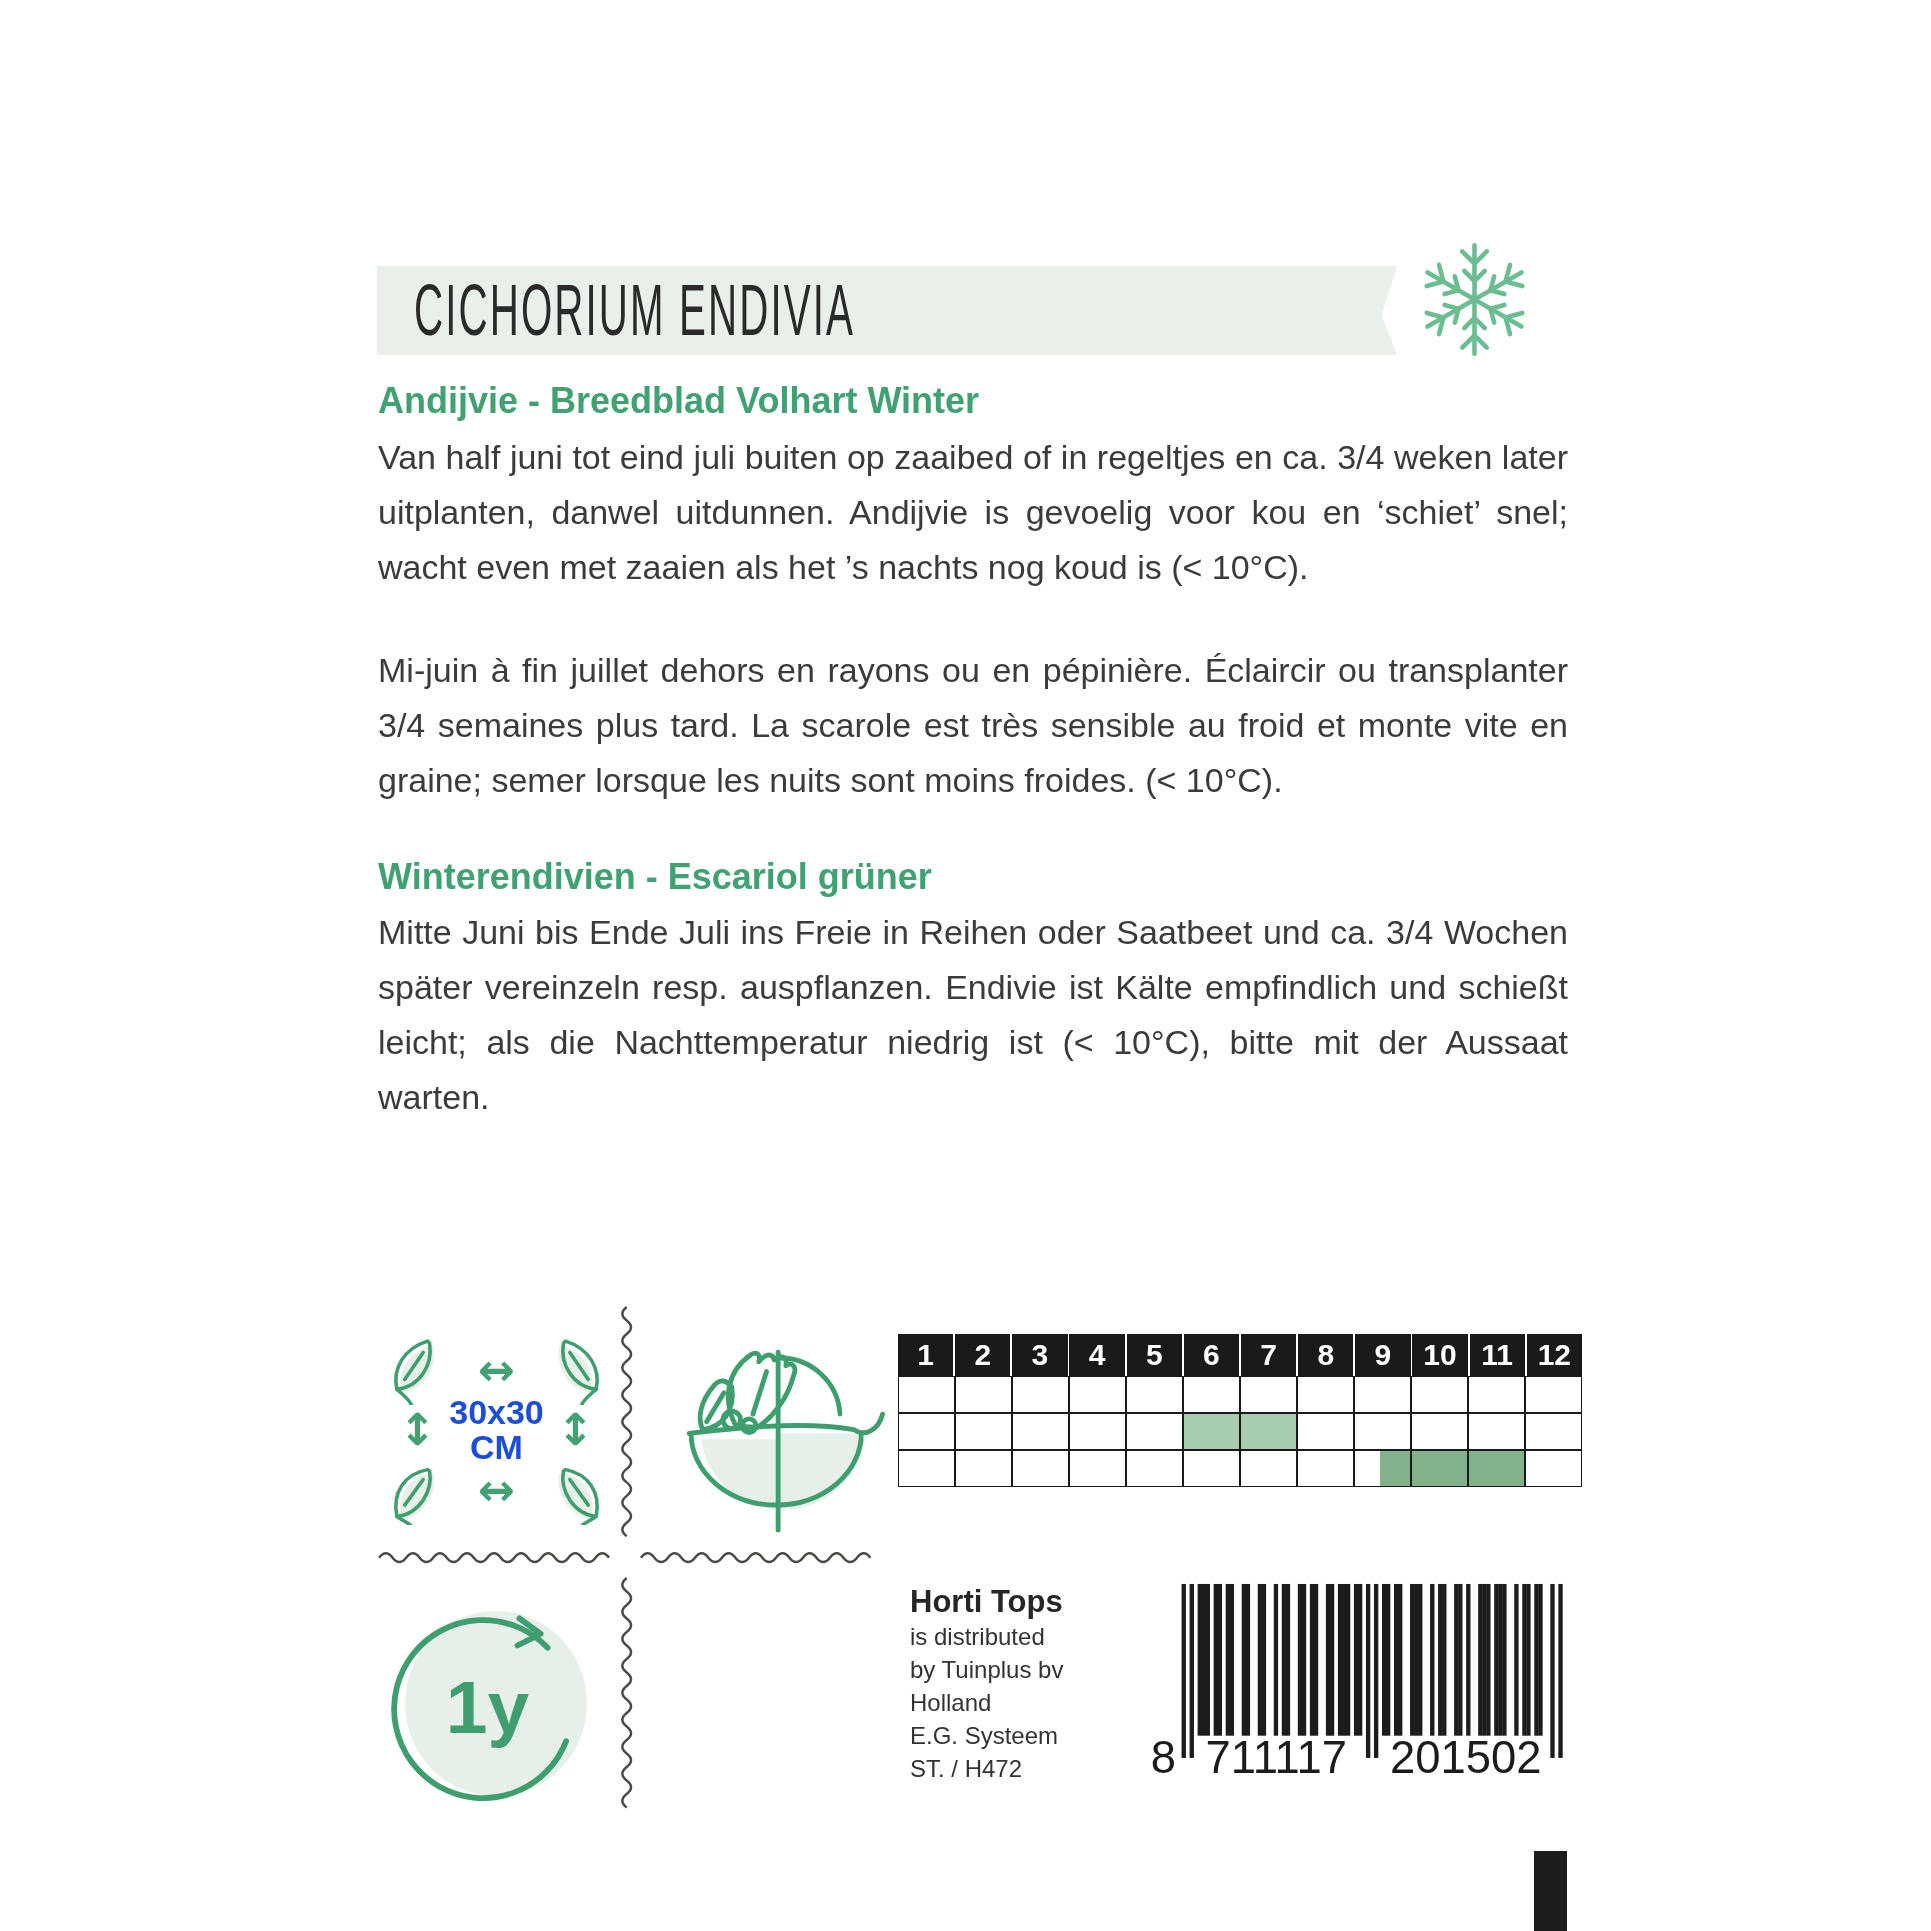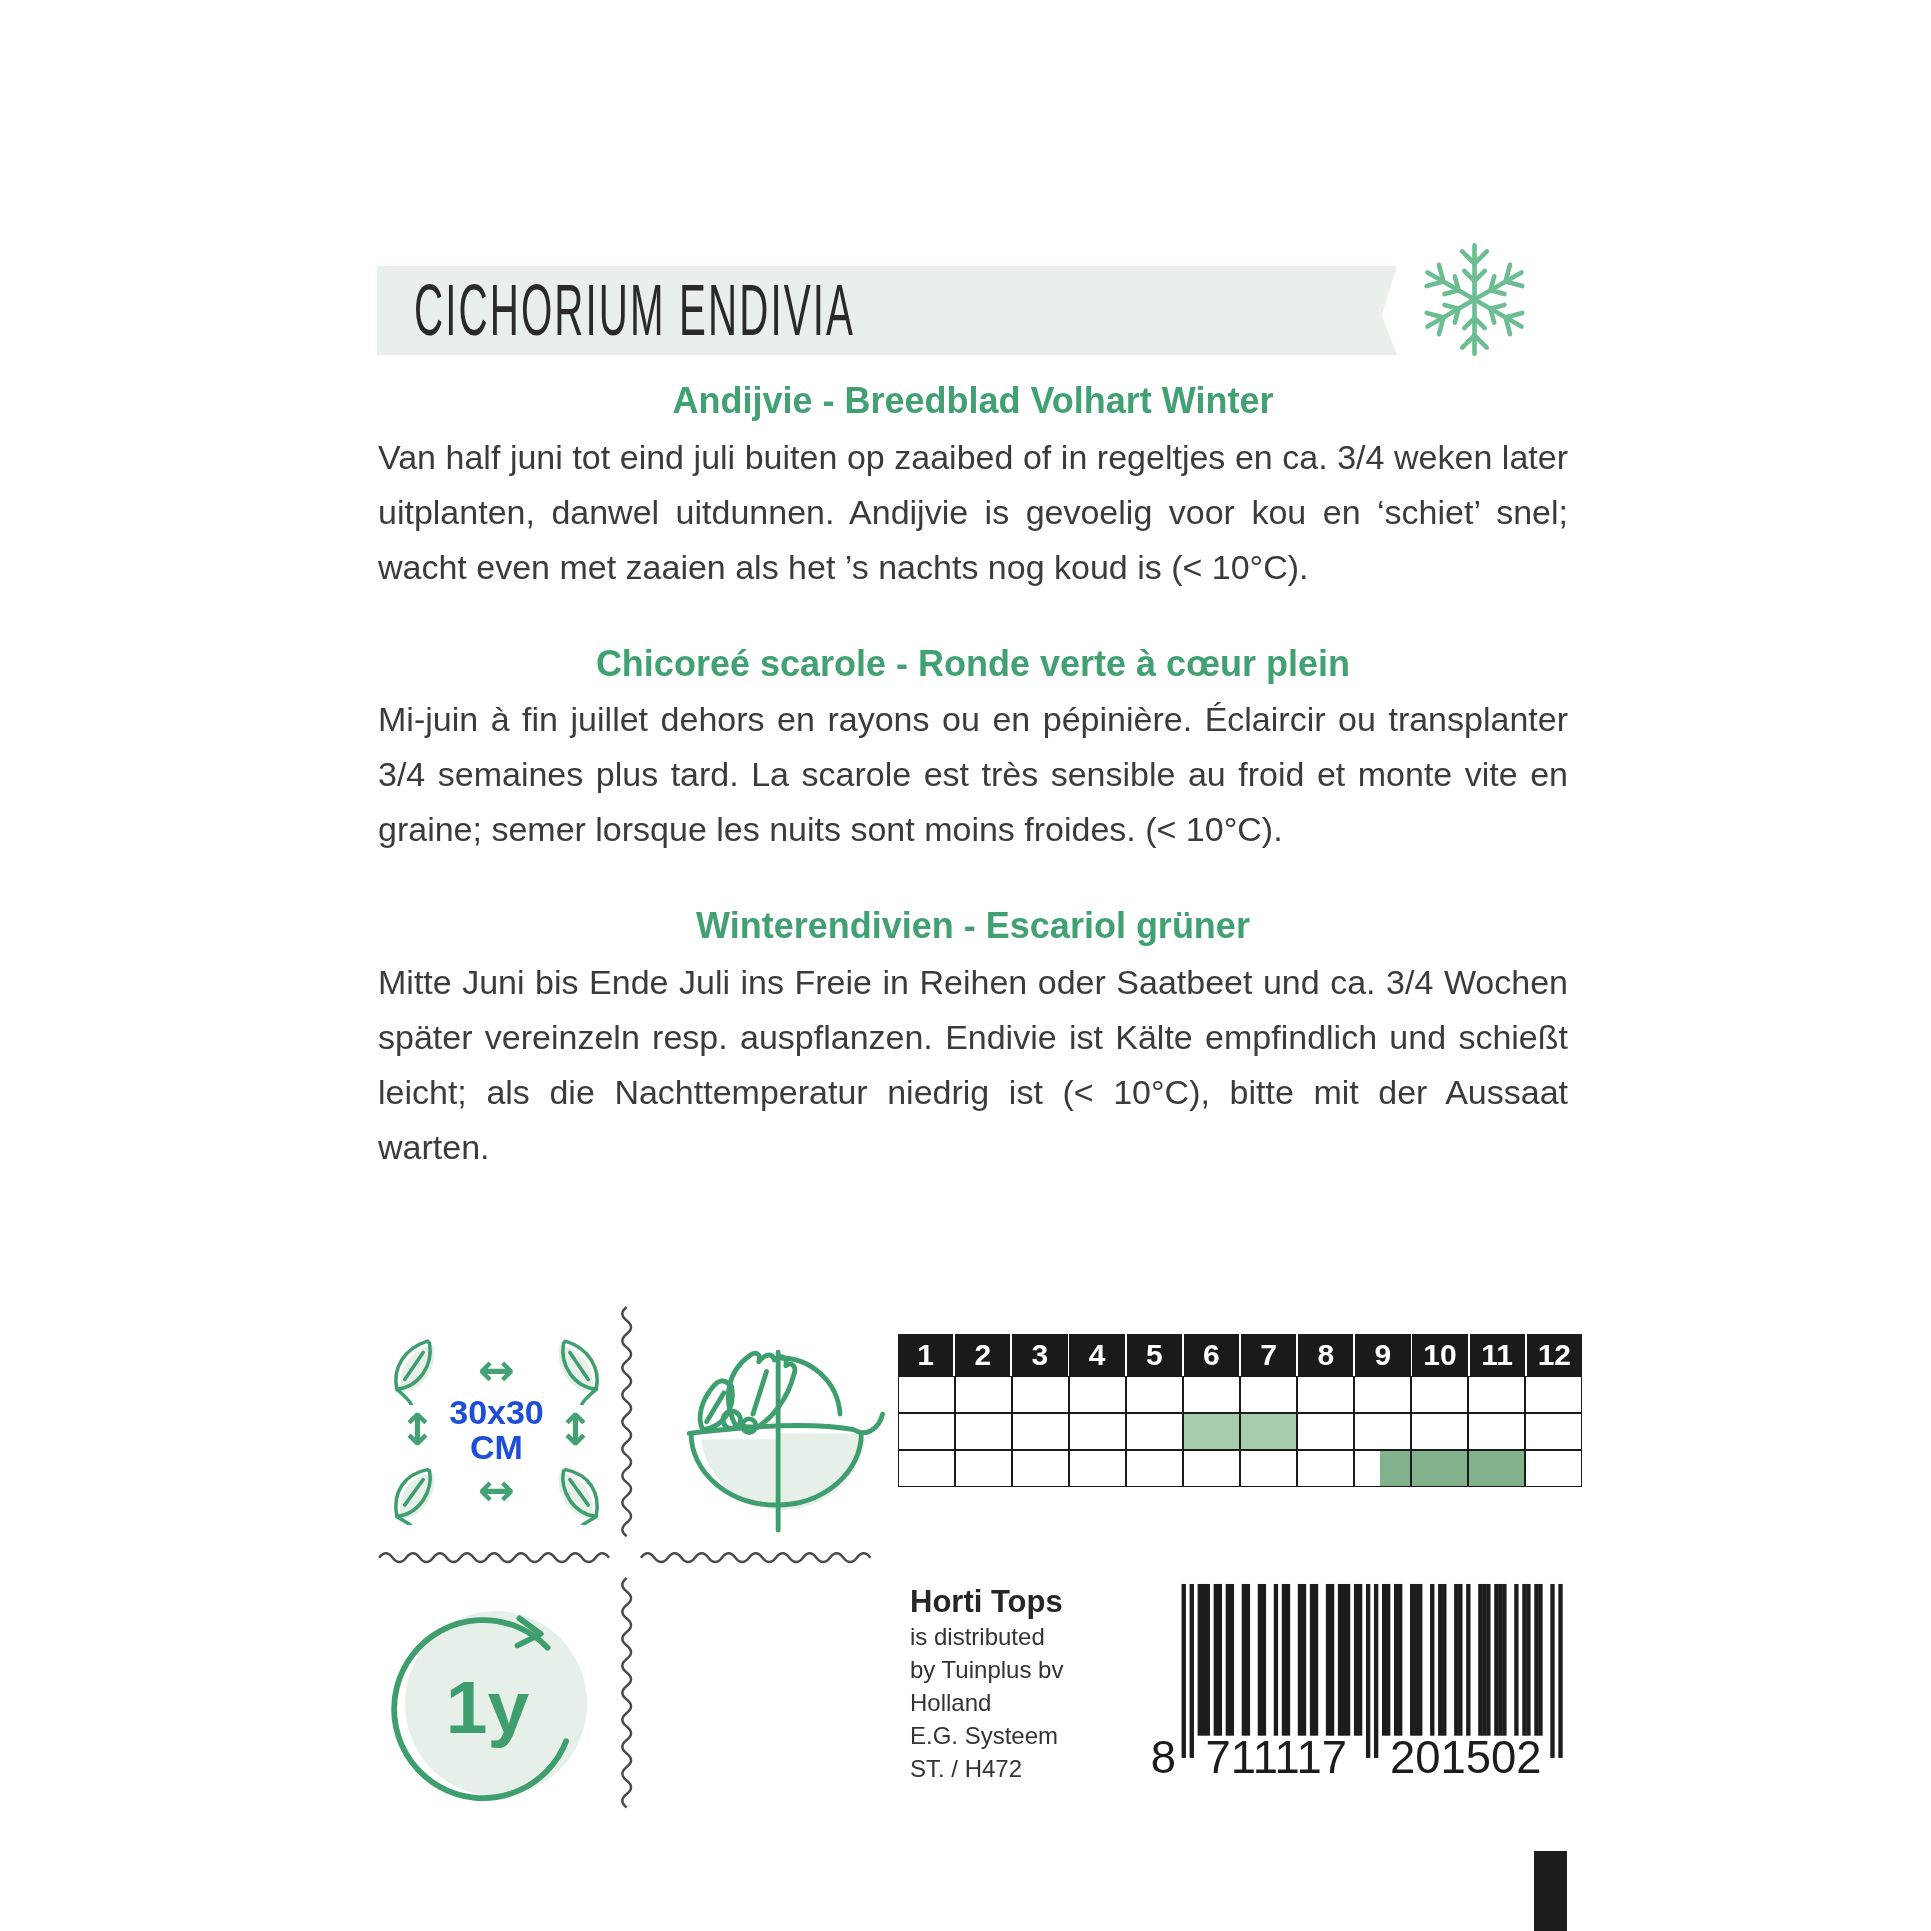--- a/index.html
+++ b/index.html
@@ -8,21 +8,21 @@
   
   .banner{position:absolute;left:377px;top:266px;width:1020px;height:89px;background:#e9efe9;
           display:flex;align-items:center;
           clip-path:polygon(0 0,100% 0,calc(100% - 15.4px) 55%,100% 100%,0 100%);}
   .banner-title{font-size:56px;font-weight:500;color:#2a2a28;letter-spacing:2.9px;white-space:nowrap;
           transform:scale(0.72,1.28);transform-origin:left center;margin-left:37px;}
   .snowflake{position:absolute;left:1408px;top:232px;width:133px;height:135px;}
   
   .sections{position:absolute;left:378px;top:380px;width:1190px;}
   .section{margin-bottom:48px;}
-  .section h2{margin:0 0 7.7px 0;font-size:36px;line-height:42px;font-weight:bold;color:#41a173;text-align:center;}
+  .section h2{margin:0 0 7.7px 0;font-size:36px;line-height:42px;font-weight:bold;color:#41a173;}
   .section p{margin:0;font-size:34px;line-height:55px;text-align:justify;color:#3b3b3b;}
   
   .spacing-block{position:absolute;left:379px;top:1330px;width:236px;height:199px;
         display:grid;grid-template-columns:77px 81px 77px;grid-template-rows:79px 41px 79px;
         align-items:center;justify-items:center;}
   .arrow{color:#43a173;font-weight:bold;font-family:"DejaVu Sans",sans-serif;font-size:44px;line-height:1;}
   .spacing-text{color:#1d4ed8;font-weight:bold;font-size:34px;line-height:35px;text-align:center;grid-column:2;grid-row:2;}
   .leaf-svg{width:71px;height:71px;}
   .wavy-v{position:absolute;width:17.4px;}
   .wavy-h{position:absolute;height:17.4px;}
@@ -77,21 +77,20 @@
       <use href="#sf-arm" transform="rotate(300 65 65)"></use>
     </g>
   </svg>
 
   <div class="sections">
     <div class="section">
       <h2>Andijvie - Breedblad Volhart Winter</h2>
       <p>Van half juni tot eind juli buiten op zaaibed of in regeltjes en ca. 3/4 weken later uitplanten, danwel uitdunnen. Andijvie is gevoelig voor kou en ‘schiet’ snel; wacht even met zaaien als het ’s nachts nog koud is (&lt; 10°C).</p>
     </div>
     <div class="section">
-      <h2>Chicoreé scarole - Ronde verte à cœur plein</h2>
       <p>Mi-juin à fin juillet dehors en rayons ou en pépinière. Éclaircir ou transplanter 3/4 semaines plus tard. La scarole est très sensible au froid et monte vite en graine; semer lorsque les nuits sont moins froides. (&lt; 10°C).</p>
     </div>
     <div class="section">
       <h2>Winterendivien - Escariol grüner</h2>
       <p>Mitte Juni bis Ende Juli ins Freie in Reihen oder Saatbeet und ca. 3/4 Wochen später vereinzeln resp. auspflanzen. Endivie ist Kälte empfindlich und schießt leicht; als die Nachttemperatur niedrig ist (&lt; 10°C), bitte mit der Aussaat warten.</p>
     </div>
   </div>
 
   <div class="spacing-block">
     <svg class="leaf-svg" viewBox="0 0 100 100">

